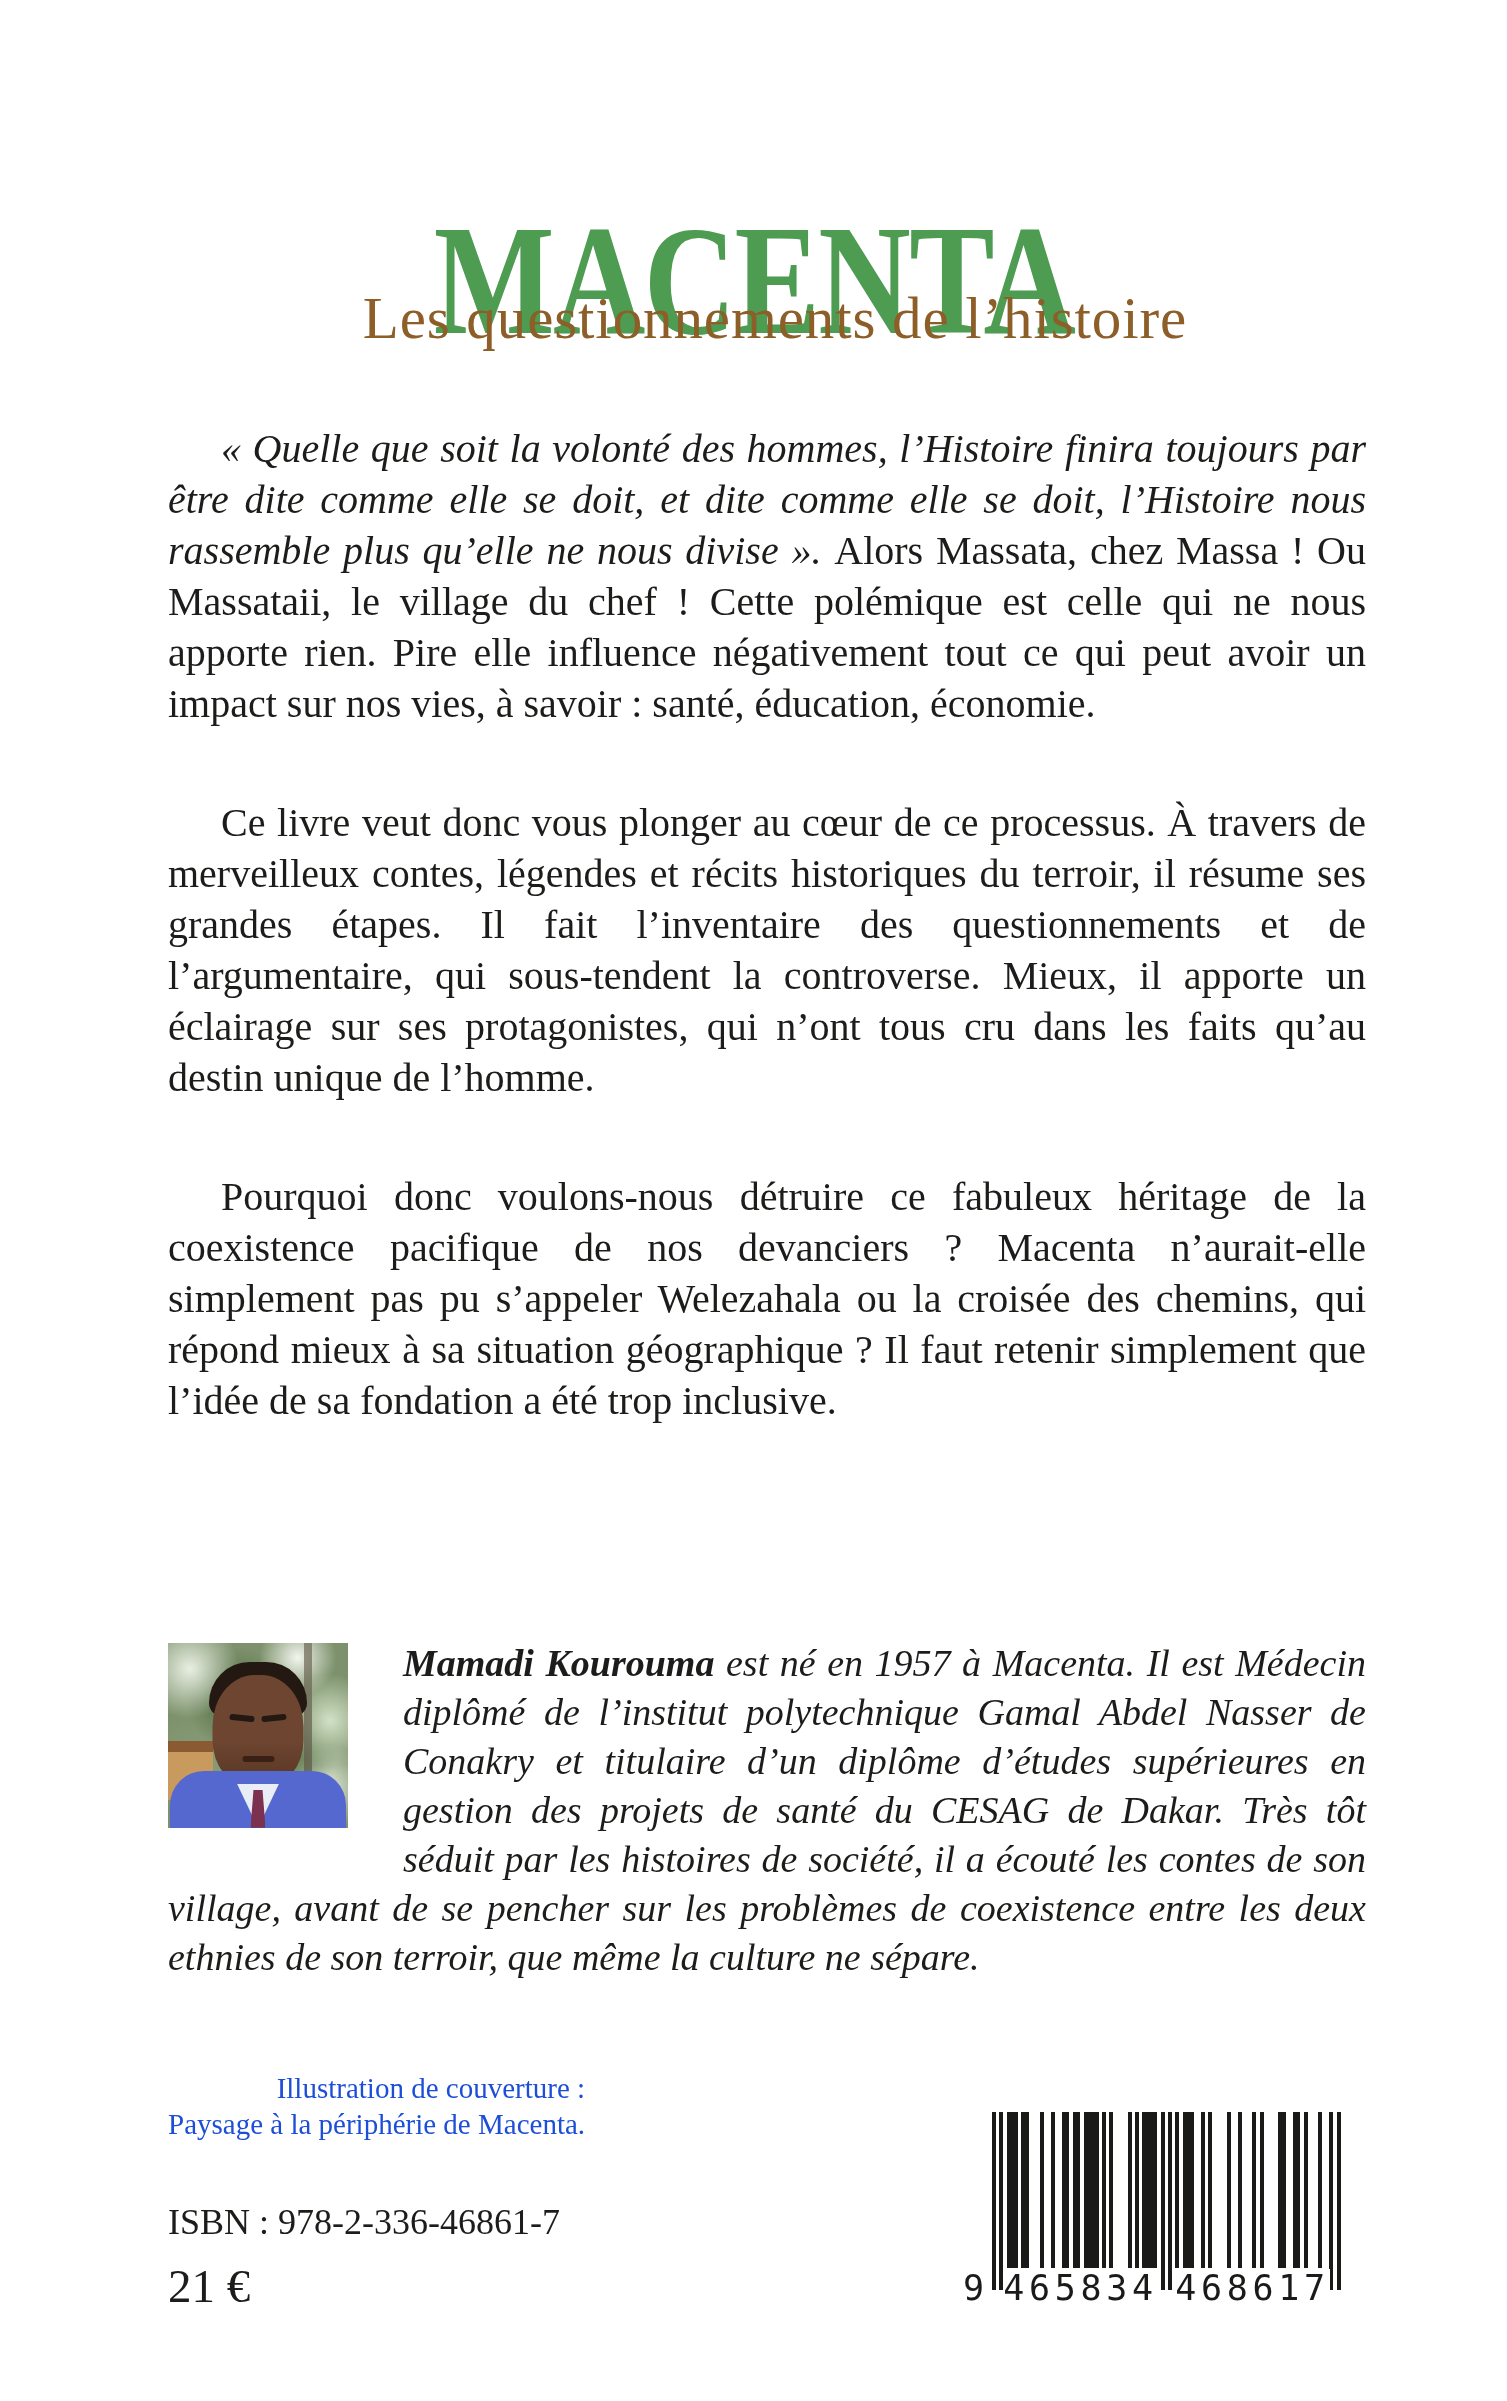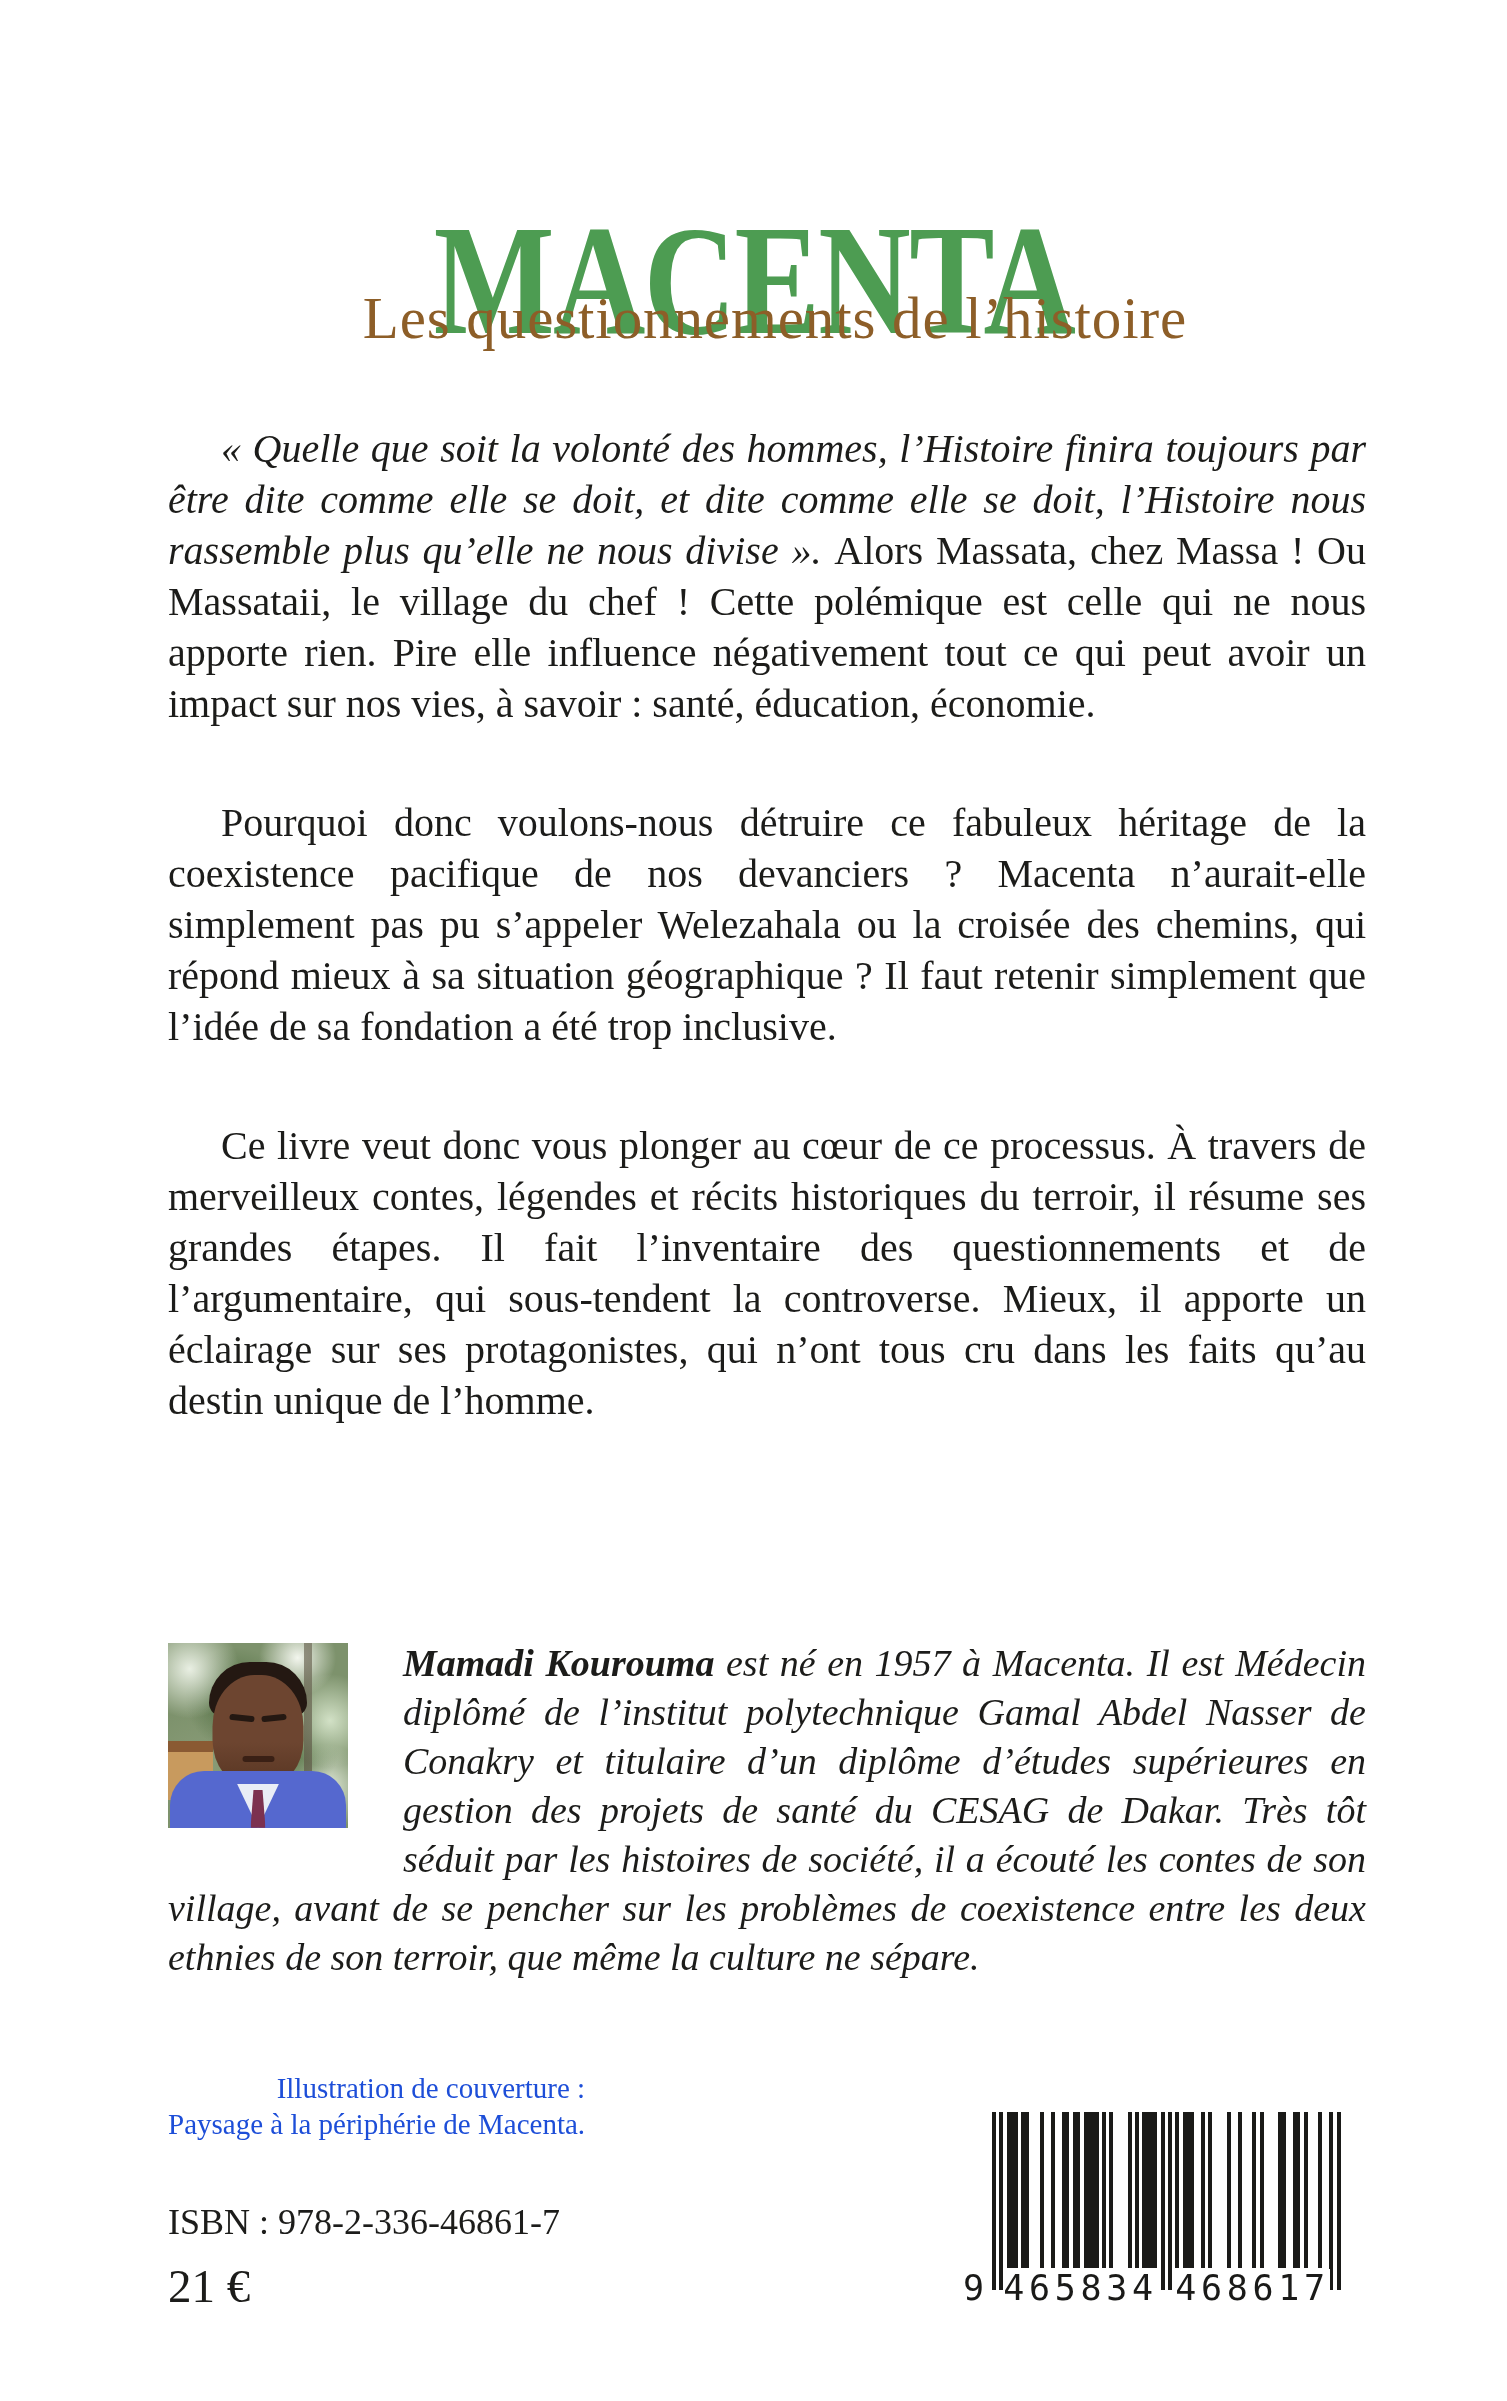--- a/index.html
+++ b/index.html
@@ -174,22 +174,22 @@
 </style>
 </head>
 <body>
 
 <h1 class="book-title" style="color: rgb(77, 156, 82);">MACENTA</h1>
 
 <h2 class="book-subtitle" style="color: rgb(141, 94, 40);">Les questionnements de l’histoire</h2>
 
 <div class="synopsis">
   <p><span class="quote-italic">« Quelle que soit la volonté des hommes, l’Histoire finira toujours par être dite comme elle se doit, et dite comme elle se doit, l’Histoire nous rassemble plus qu’elle ne nous divise ». </span><span>Alors Massata, chez Massa ! Ou Massataii, le village du chef ! Cette polémique est celle qui ne nous apporte rien. Pire elle influence négativement tout ce qui peut avoir un impact sur nos vies, à savoir : santé, éducation, économie.</span></p>
+  <p>Ce livre veut donc vous plonger au cœur de ce processus. À travers de merveilleux contes, légendes et récits historiques du terroir, il résume ses grandes étapes. Il fait l’inventaire des questionnements et de l’argumentaire, qui sous-tendent la controverse. Mieux, il apporte un éclairage sur ses protagonistes, qui n’ont tous cru dans les faits qu’au destin unique de l’homme.</p>
   <p>Pourquoi donc voulons-nous détruire ce fabuleux héritage de la coexistence pacifique de nos devanciers ? Macenta n’aurait-elle simplement pas pu s’appeler Welezahala ou la croisée des chemins, qui répond mieux à sa situation géographique ? Il faut retenir simplement que l’idée de sa fondation a été trop inclusive.</p>
-  <p>Ce livre veut donc vous plonger au cœur de ce processus. À travers de merveilleux contes, légendes et récits historiques du terroir, il résume ses grandes étapes. Il fait l’inventaire des questionnements et de l’argumentaire, qui sous-tendent la controverse. Mieux, il apporte un éclairage sur ses protagonistes, qui n’ont tous cru dans les faits qu’au destin unique de l’homme.</p>
 </div>
 
 <div class="author-bio">
   <div class="author-photo">
     <div class="photo-building"></div>
     <div class="photo-trunk trunk-a"></div>
     <div class="photo-trunk trunk-b"></div>
     <div class="photo-hair"></div>
     <div class="photo-face">
       <div class="photo-brow brow-l"></div>

